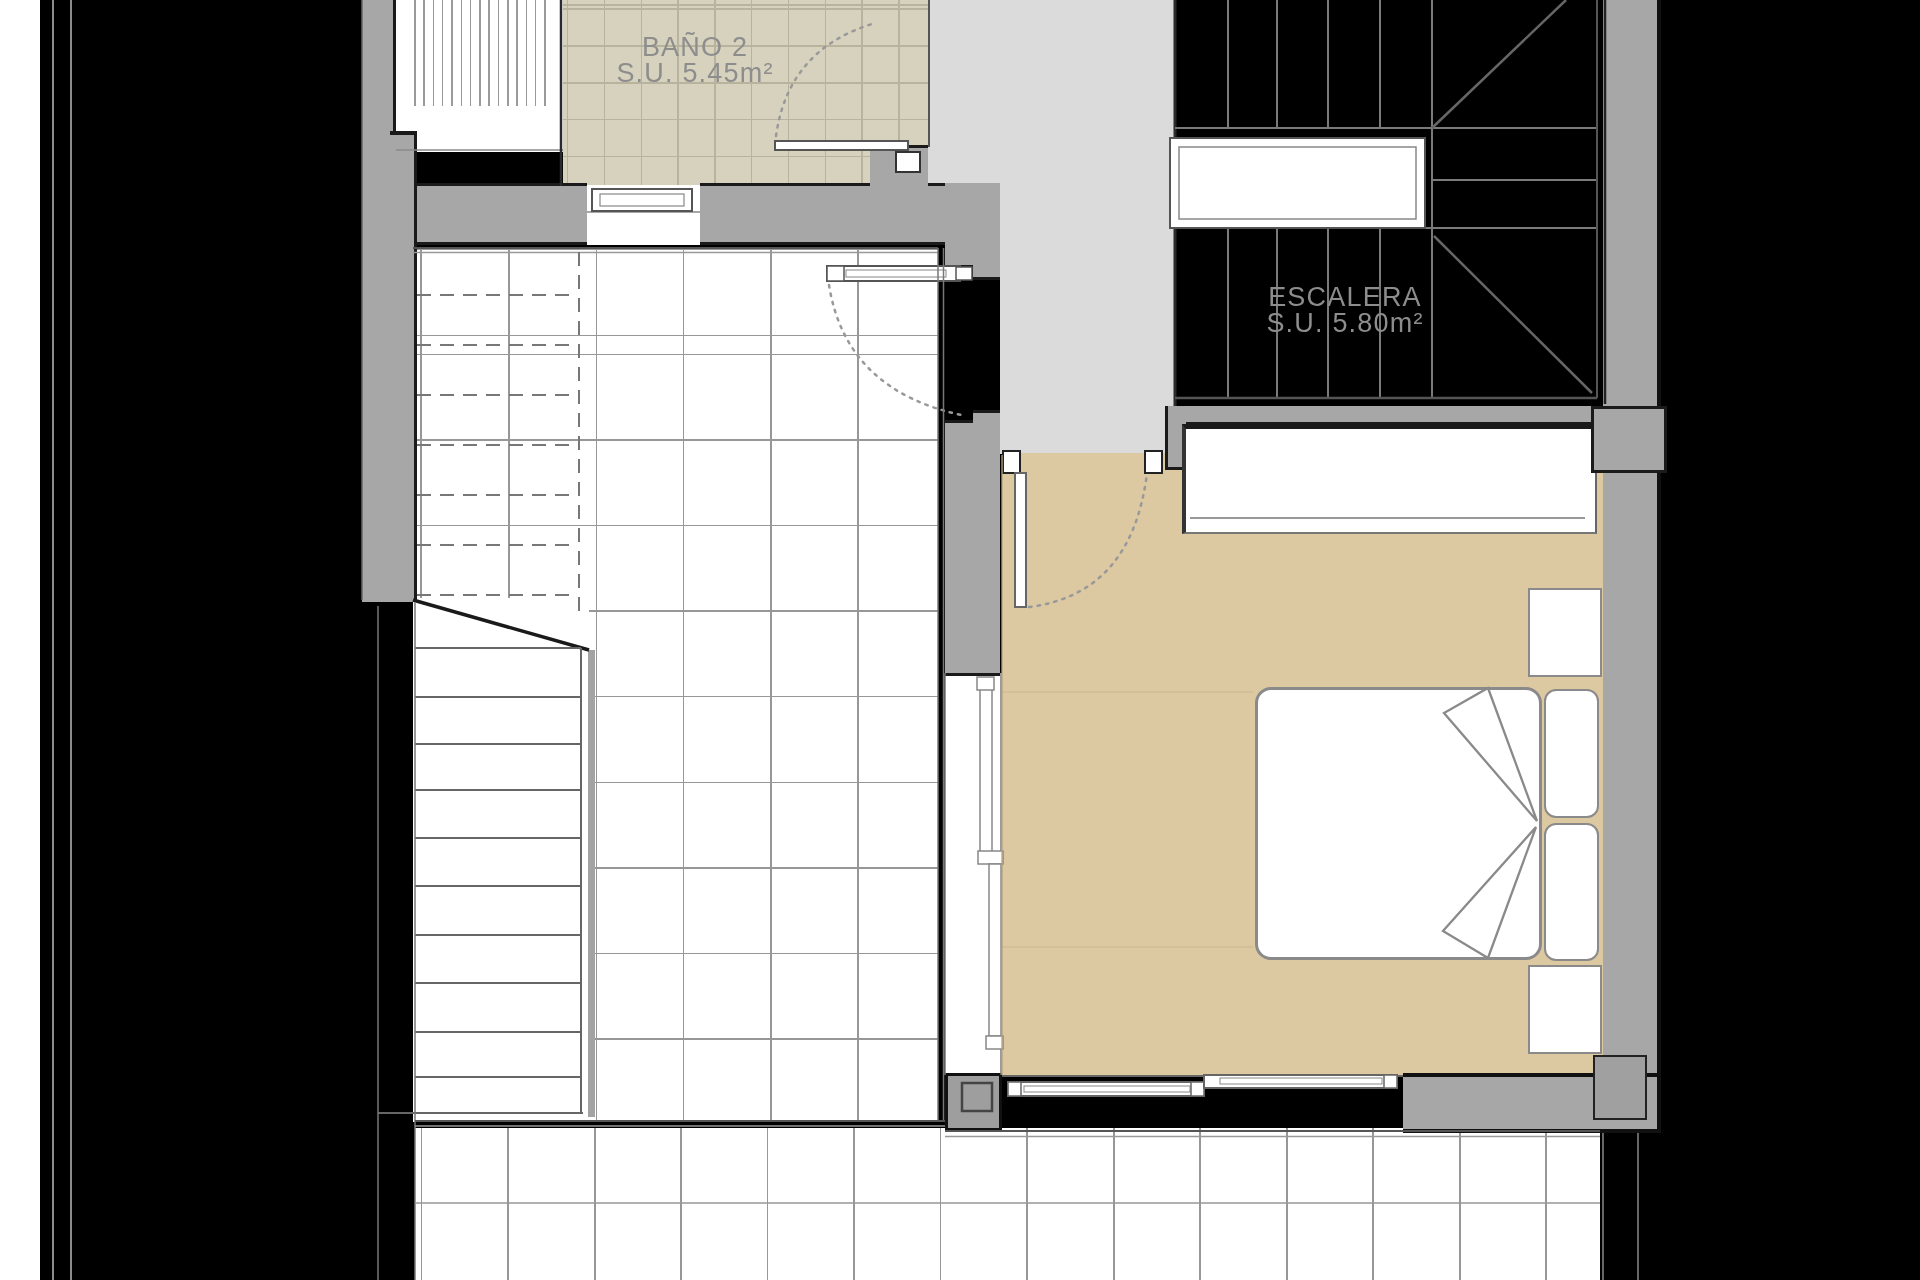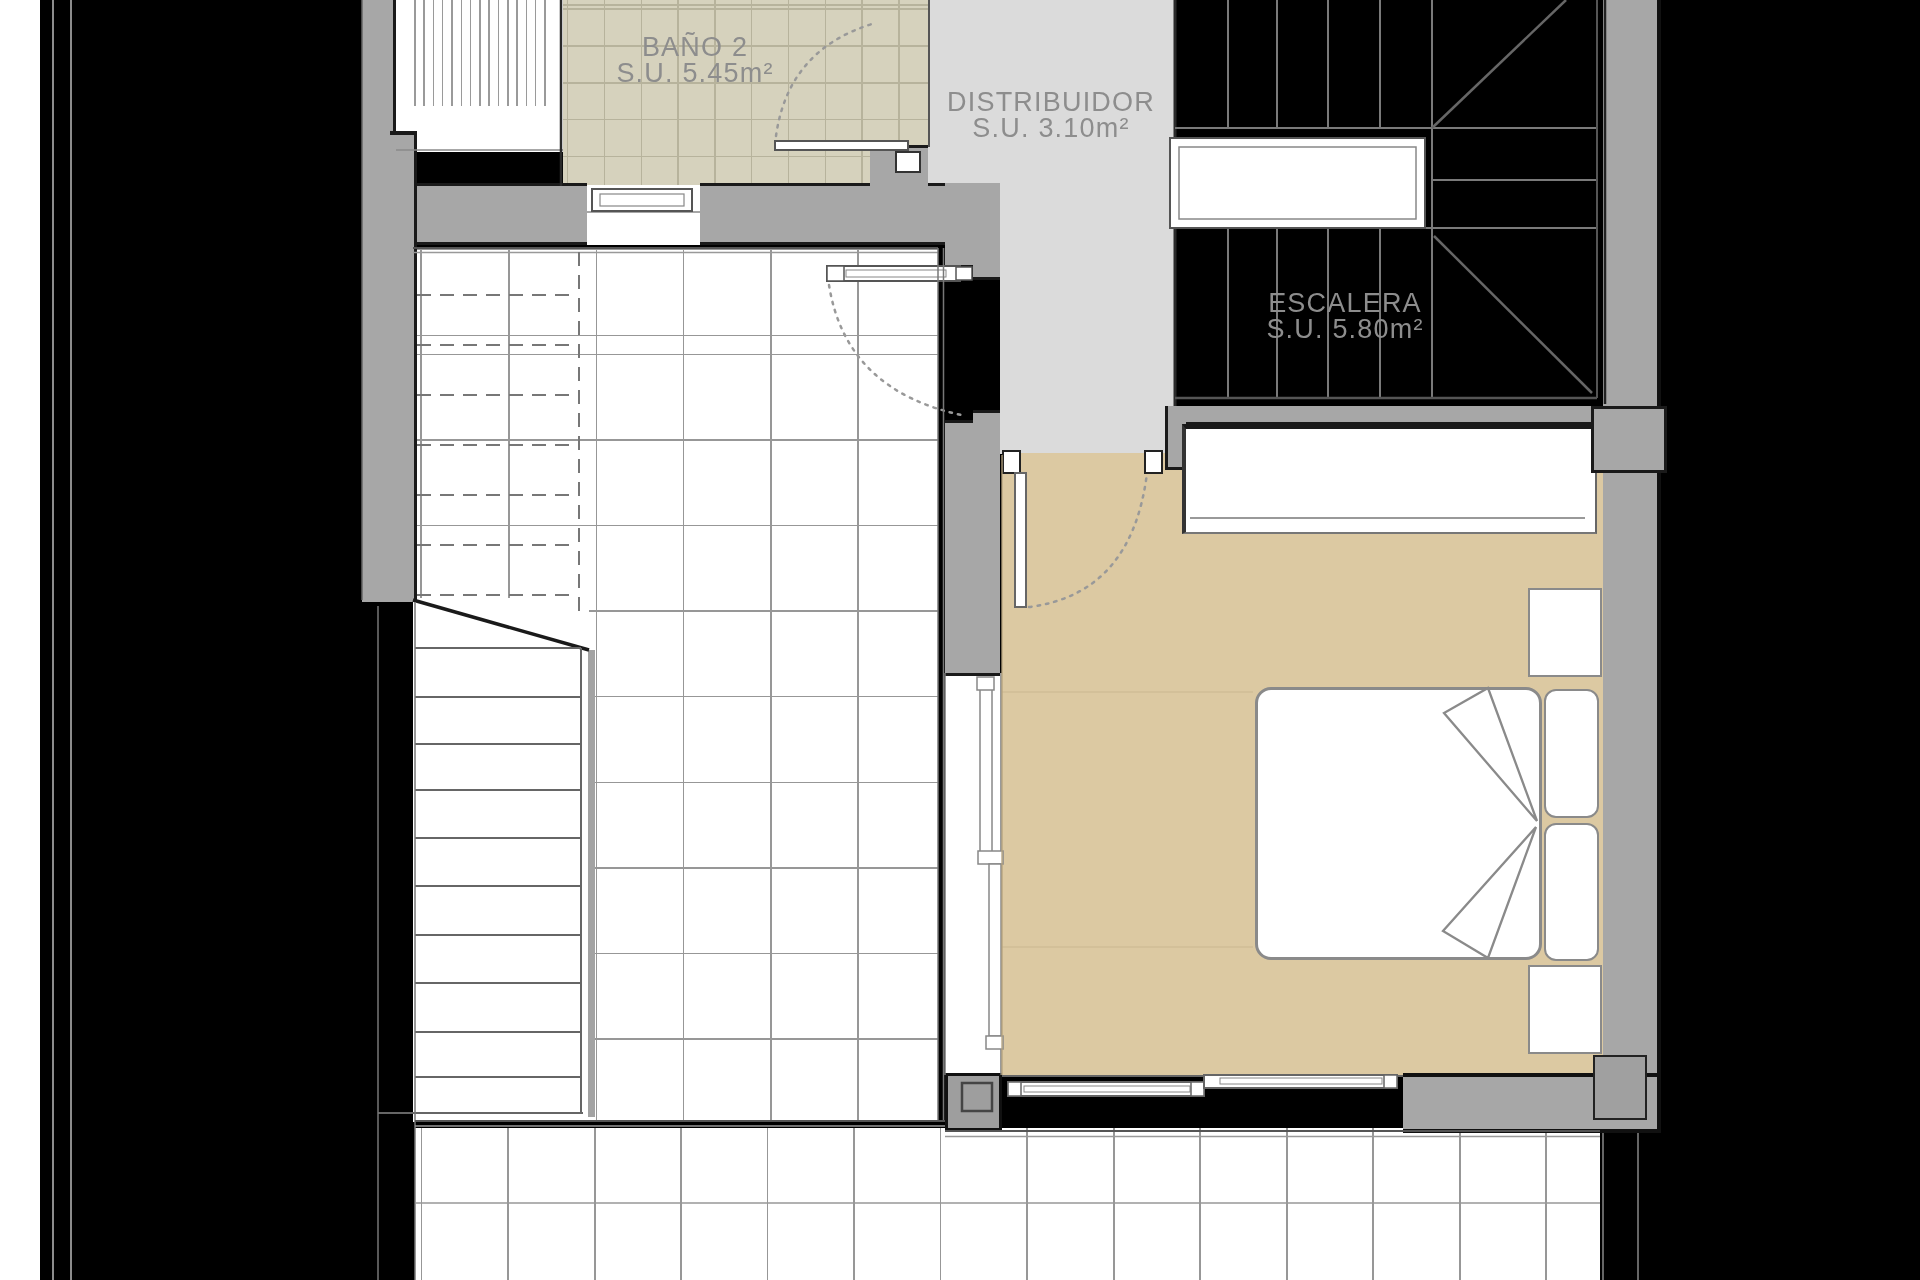--- a/index.html
+++ b/index.html
@@ -249,22 +249,18 @@
       <line x1="962" y1="692" x2="1213" y2="692"></line>
       <line x1="962" y1="947" x2="1213" y2="947"></line>
       <line x1="962" y1="455" x2="962" y2="1075" stroke="#b5a37e" stroke-width="1.3"></line>
     </g>
   </svg>
 
   <div class="room-label" style="left:655px;top:34px;">
     <div>BAÑO 2</div>
     <div>S.U. 5.45m²</div>
   </div>
-  <div class="room-label" style="left:1011px;top:89px;">
-    <div>DISTRIBUIDOR</div>
-    <div>S.U. 3.10m²</div>
-  </div>
-  <div class="room-label" style="left:1305px;top:290px;">
+  <div class="room-label" style="left:1305px;top:284px;">
     <div>ESCALERA</div>
     <div>S.U. 5.80m²</div>
   </div>
 
 </div>
 
 </body></html>

